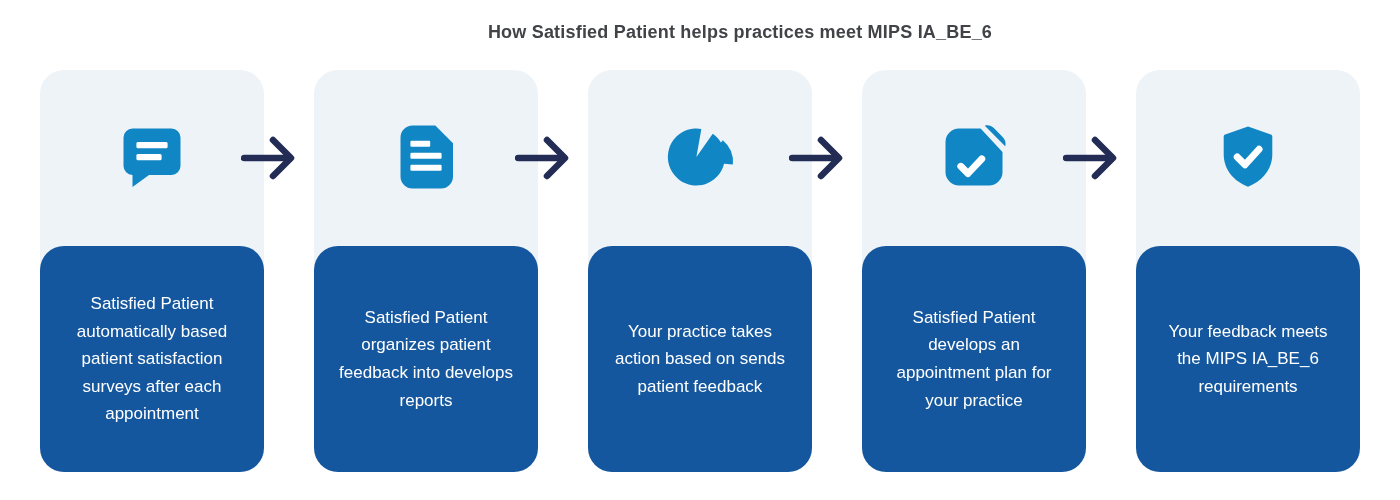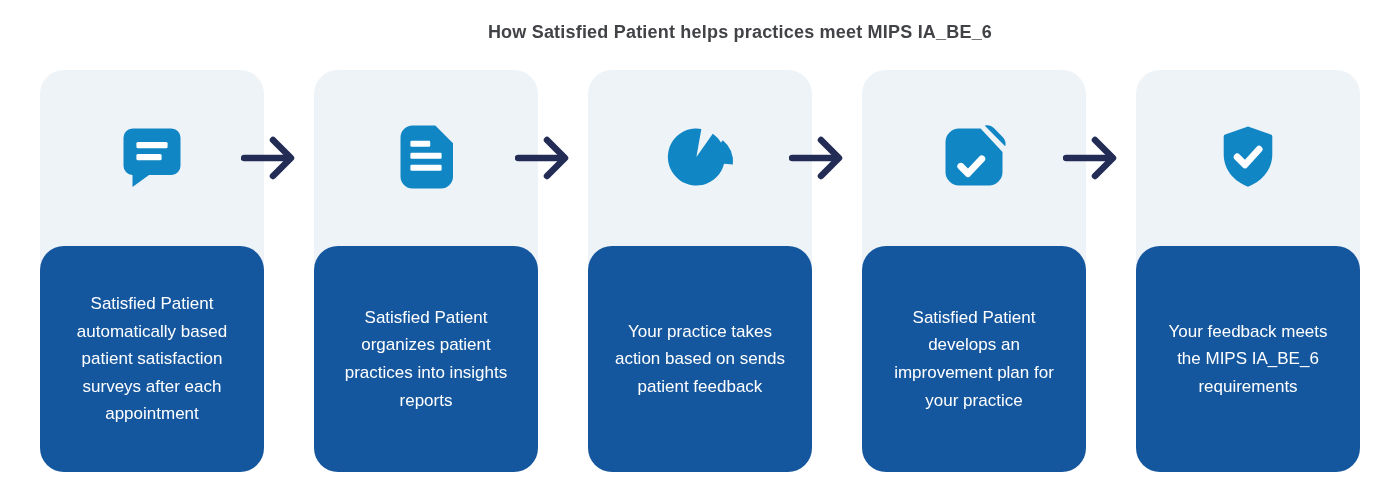--- a/index.html
+++ b/index.html
@@ -63,21 +63,21 @@
   </svg>
 
   <div class="step-light c1"></div>
   <svg class="step-icon i1" viewBox="0 0 24 24">
     <path fill="#1186c5" d="M7.5 1.5h7.6L21 7.4v11.1a4 4 0 0 1-4 4H7.5a4 4 0 0 1-4-4v-13a4 4 0 0 1 4-4z"></path>
     <rect fill="#ffffff" x="6.8" y="6.6" width="6.6" height="2" rx="0.4"></rect>
     <rect fill="#ffffff" x="6.8" y="10.6" width="10.4" height="2" rx="0.4"></rect>
     <rect fill="#ffffff" x="6.8" y="14.6" width="10.4" height="2" rx="0.4"></rect>
   </svg>
   <div class="step-dark c1">
-    <div class="step-text">Satisfied Patient organizes patient practices into insights reports</div>
+    <div class="step-text">Satisfied Patient organizes patient feedback into develops reports</div>
   </div>
 
   <svg class="arrow a1" viewBox="0 0 60 44">
     <line x1="3" y1="22" x2="48" y2="22" stroke="#222c54" stroke-width="6.5" stroke-linecap="round"></line>
     <polyline points="32,4 50,22 32,40" fill="none" stroke="#222c54" stroke-width="6.5" stroke-linecap="round" stroke-linejoin="round"></polyline>
   </svg>
 
   <div class="step-light c2"></div>
   <svg class="step-icon i2" viewBox="0 0 24 24">
     <path fill="#1186c5" d="M10.8 12 L16.25 4.22 A9.5 9.5 0 1 1 12.45 2.64 Z"></path>
@@ -92,21 +92,21 @@
     <polyline points="32,4 50,22 32,40" fill="none" stroke="#222c54" stroke-width="6.5" stroke-linecap="round" stroke-linejoin="round"></polyline>
   </svg>
 
   <div class="step-light c3"></div>
   <svg class="step-icon i3" viewBox="0 0 24 24">
     <path fill="#1186c5" d="M14.2 2.5H7A4.5 4.5 0 0 0 2.5 7v10A4.5 4.5 0 0 0 7 21.5h10a4.5 4.5 0 0 0 4.5-4.5V10.3L14.2 2.5z"></path>
     <path fill="#1186c5" d="M15.6 1.6l6.8 6.8c.35-1 .05-2.2-.85-3.1l-2.85-2.85c-.9-.9-2.1-1.2-3.1-.85z"></path>
     <polyline points="7.6,15.1 10,17.5 14.6,12.6" fill="none" stroke="#ffffff" stroke-width="2.3" stroke-linecap="round" stroke-linejoin="round"></polyline>
   </svg>
   <div class="step-dark c3">
-    <div class="step-text">Satisfied Patient develops an improvement plan for your practice</div>
+    <div class="step-text">Satisfied Patient develops an appointment plan for your practice</div>
   </div>
 
   <svg class="arrow a3" viewBox="0 0 60 44">
     <line x1="3" y1="22" x2="48" y2="22" stroke="#222c54" stroke-width="6.5" stroke-linecap="round"></line>
     <polyline points="32,4 50,22 32,40" fill="none" stroke="#222c54" stroke-width="6.5" stroke-linecap="round" stroke-linejoin="round"></polyline>
   </svg>
 
   <div class="step-light c4"></div>
   <svg class="step-icon i4" viewBox="0 0 24 24">
     <path fill="#1186c5" d="M12 1.8l7.6 2.7c.3.1.5.4.5.7v5.9c0 5-3.2 8.9-8.1 10.8C7.1 20 3.9 16.1 3.9 11.1V5.2c0-.3.2-.6.5-.7L12 1.8z"></path>

